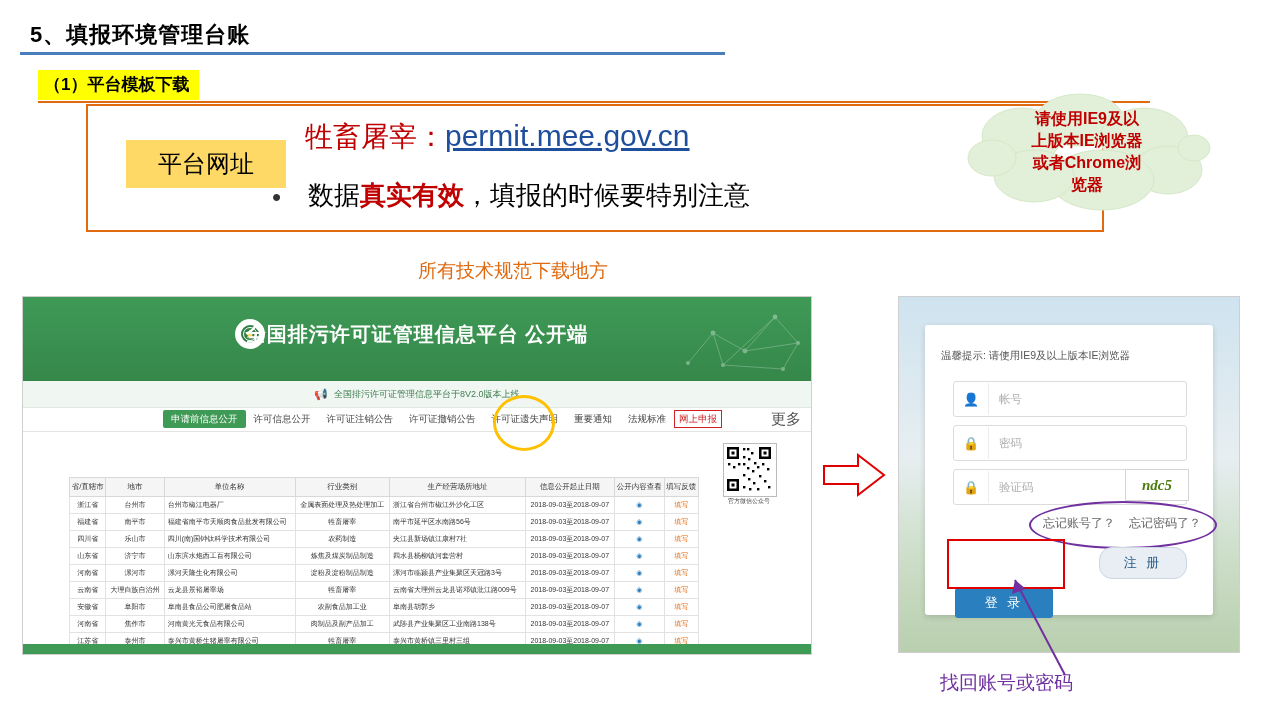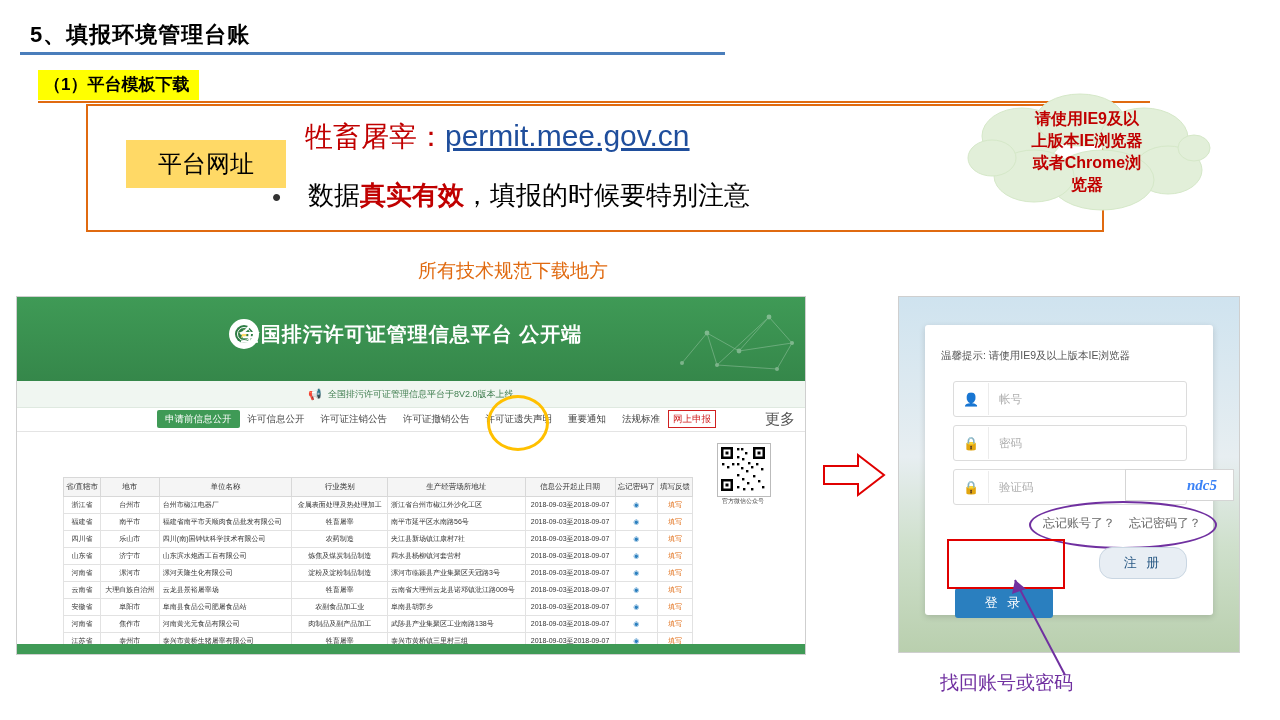--- a/index.html
+++ b/index.html
@@ -65,21 +65,21 @@
   
   #anno-top{
     left:418px;top:258px;font-size:19px;color:#e06a10;
   }
   #anno-bottom{
     left:940px;top:670px;font-size:19px;color:#7030a0;
   }
 
   
   #shot-left{
-    left:16px;top:296px;width:788px;height:357px;
+    left:22px;top:296px;width:788px;height:357px;
     border:1px solid #cfcfcf;background:#fff;overflow:hidden;
   }
   .green-header{
     position:absolute;left:0;top:0;width:788px;height:84px;
     background:linear-gradient(180deg,#3f9a56 0%,#35874a 100%);
     overflow:hidden;
   }
   .green-header .deco{
     position:absolute;right:8px;top:6px;width:120px;height:70px;opacity:.35;
   }
@@ -170,23 +170,22 @@
     width:34px;height:32px;display:flex;align-items:center;justify-content:center;
     color:#b8b8b8;font-size:13px;border-right:1px solid #ececec;
   }
   .lf .ph{font-size:11.5px;color:#b0b0b0;padding-left:10px;}
   #f-user{top:56px;}
   #f-pass{top:100px;}
   #f-code{top:144px;}
   .captcha{
     position:absolute;left:200px;top:144px;width:62px;height:30px;background:#fff;
     border:1px solid #d5d5d5;display:flex;align-items:center;justify-content:center;
-    font-style:italic;font-weight:bold;font-size:15px;color:#3b82f6;
+    font-style:italic;font-weight:bold;font-size:15px;color:#4d7c0f;
     font-family:"Liberation Serif",serif;
-    padding-left:45px;
   }
   .links{
     position:absolute;left:118px;top:190px;width:160px;
     font-size:12px;color:#666;display:flex;gap:14px;
   }
   .purple-ellipse{
     position:absolute;left:104px;top:176px;width:184px;height:44px;
     border:2px solid #7030a0;border-radius:50%;
   }
   .btn-login{
@@ -308,21 +307,21 @@
 
   <table class="permit">
     <thead>
       <tr>
         <th>省/直辖市</th>
         <th>地市</th>
         <th>单位名称</th>
         <th>行业类别</th>
         <th>生产经营场所地址</th>
         <th>信息公开起止日期</th>
-        <th>忘记密码了</th>
+        <th>公开内容查看</th>
         <th>填写反馈</th>
       </tr>
     </thead>
     <tbody id="permit-body">
         <tr>
           <td>浙江省</td>
           <td>台州市</td>
           <td class="l">台州市椒江电器厂</td>
           <td>金属表面处理及热处理加工</td>
           <td class="l">浙江省台州市椒江外沙化工区</td>

